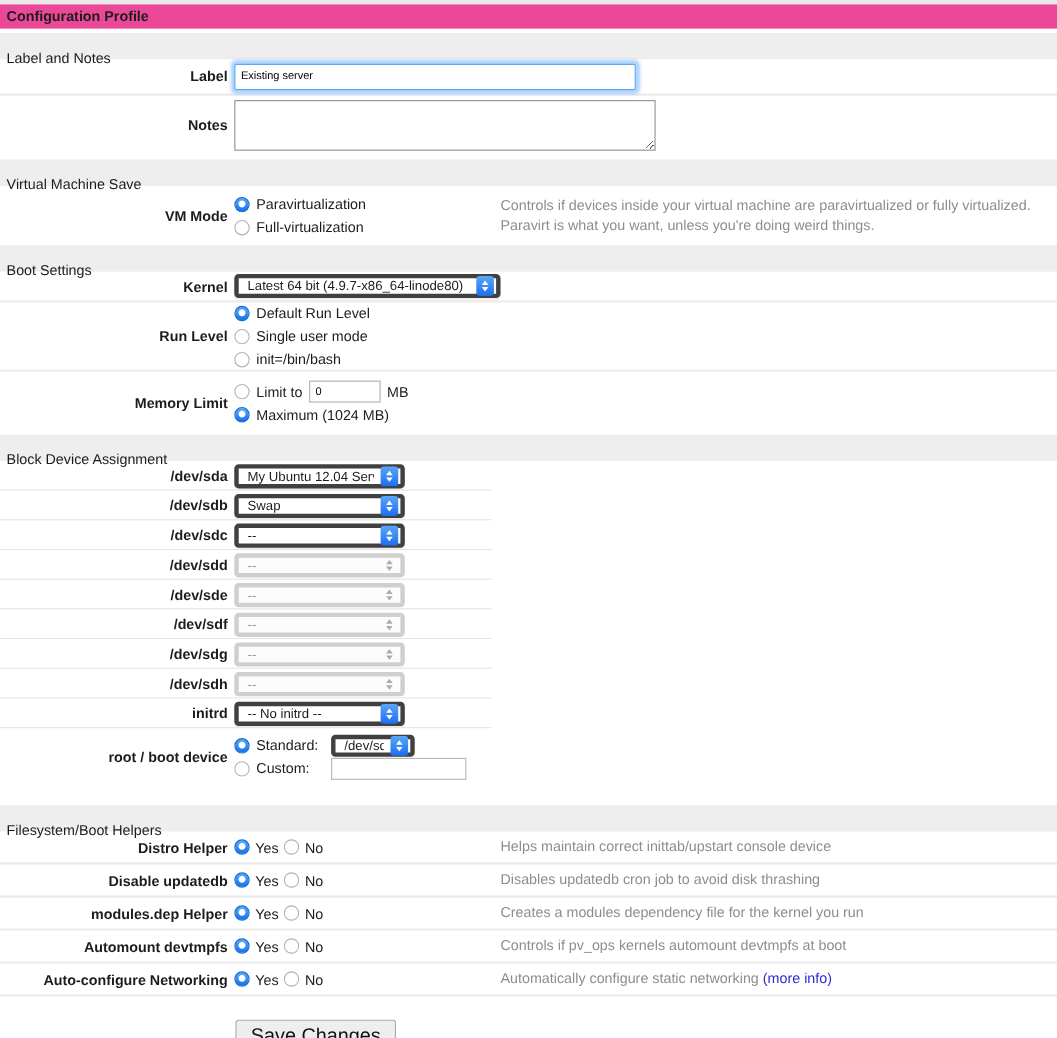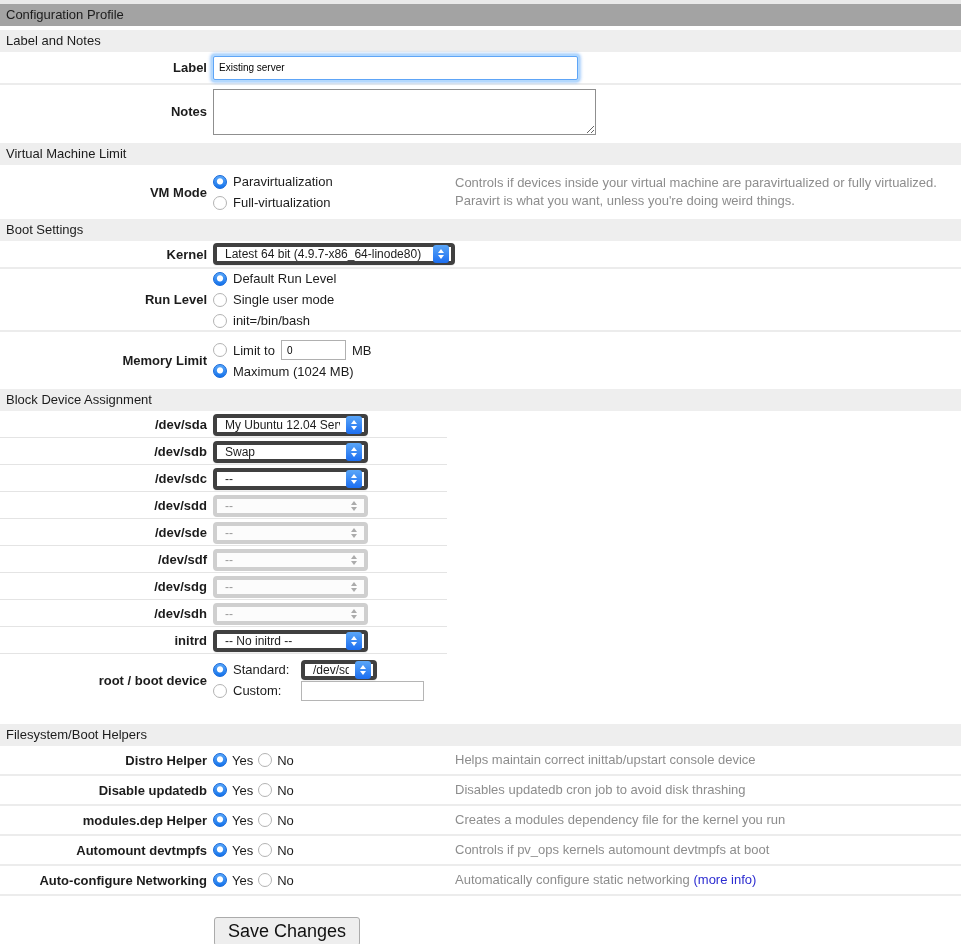--- a/index.html
+++ b/index.html
@@ -3,24 +3,24 @@
 <meta charset="utf-8">
 <style>
   * { box-sizing: border-box; }
   html,body { margin:0; padding:0; }
   body {
     width:961px; height:944px; overflow:hidden; background:#fff;
     font-family:"Liberation Sans", sans-serif; font-size:13px; color:#1c1c1c;
   }
   .top-strip { height:4px; background:#e9e9e9; }
   .title-bar {
-    height:22px; line-height:22px; background:#a3a3a3; font-weight:normal;
+    height:22px; line-height:22px; background:#ec4899; font-weight:bold;
     padding:0 6px; margin-bottom:4px;
   }
-  .section-bar { height:22px; line-height:22px; background:#eeeeee; padding:0 6px; }
+  .section-bar { height:22px; line-height:22px; background:#eeeeee; padding:12px 6px; }
   .row { display:flex; align-items:center; position:relative; }
   .lbl { width:207px; flex:none; text-align:right; font-weight:bold; }
   .ctl { margin-left:6px; display:flex; align-items:center; }
   .stack { margin-left:6px; display:flex; flex-direction:column; justify-content:center; }
   .sep-full { border-bottom:2px solid #ececec; }
   .bd-line::after {
     content:""; position:absolute; left:0; bottom:0; width:447px;
     border-bottom:1px solid #e4e4e4;
   }
   
@@ -115,21 +115,21 @@
   </div>
 </div>
 <div class="row r-notes">
   <div class="lbl">Notes</div>
   <div class="ctl">
     <textarea class="notes-area" style=""></textarea>
   </div>
 </div>
 
 
-<div class="section-bar mt5">Virtual Machine Limit</div>
+<div class="section-bar mt5">Virtual Machine Save</div>
 <div class="row r-vm">
   <div class="lbl">VM Mode</div>
   <div class="stack">
     <div class="opt">
       <span class="radio checked"></span>
       <span>Paravirtualization</span>
     </div>
     <div class="opt">
       <span class="radio"></span>
       <span>Full-virtualization</span>

